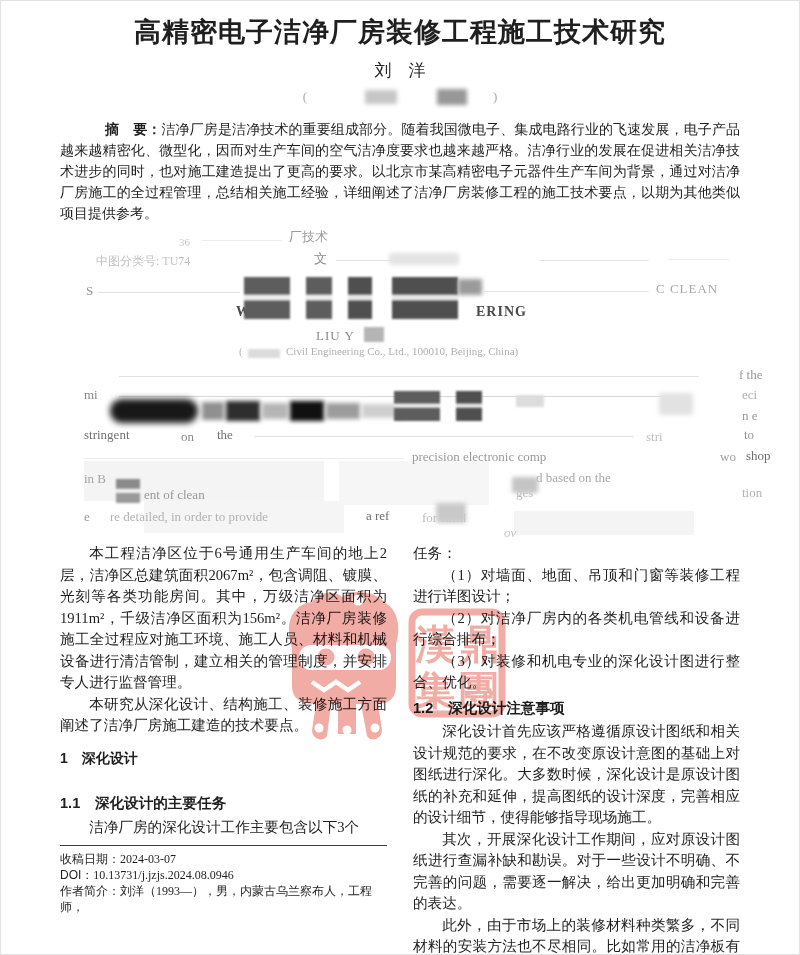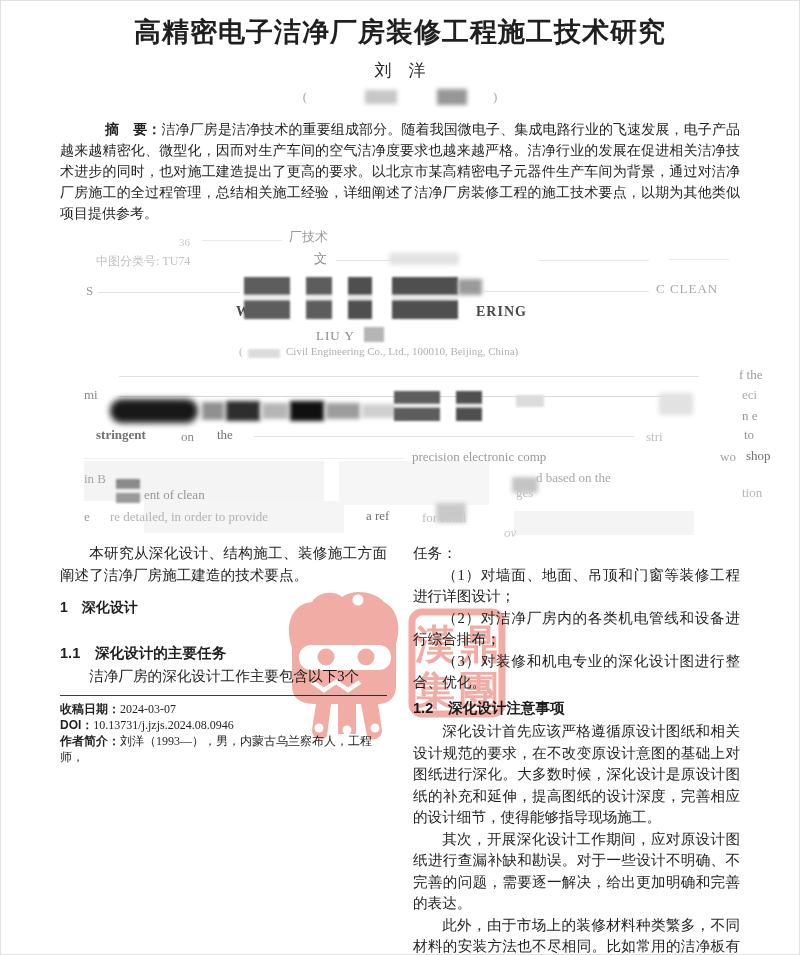--- a/index.html
+++ b/index.html
@@ -26,21 +26,21 @@
   .stripe2{background:linear-gradient(to bottom,#4f4f4f 0 40%,#e8e8e8 44% 54%,#4f4f4f 58% 100%);filter:blur(1px);}
   .stripe3{background:linear-gradient(to bottom,#8a8a8a 0 38%,#f2f2f2 44% 56%,#9a9a9a 60% 100%);filter:blur(1px);}
   .columns{display:flex;gap:26px;margin:4px 60px 0;}
   .col{width:327px;font-size:14.6px;line-height:21.5px;text-align:justify;}
   .col p{margin:0;text-indent:2em;}
   .col p.noind{text-indent:0;}
   .h-sec{font-family:Liberation Sans, sans-serif;font-size:14px;font-weight:700;margin:11px 0 24px;}
   .h-sub{font-family:"Liberation Sans","DejaVu Sans",sans-serif;font-size:14.6px;font-weight:700;margin:4px 0 2px;}
   .pfooter{margin-top:7px;border-top:1.5px solid #3d3d3d;padding-top:5px;font-size:12px;line-height:16px;text-align:left;}
   .pfooter div{text-indent:0;}
-  .pfooter .lbl{font-weight:700;font-family:"Liberation Sans","DejaVu Sans",sans-serif;}
+  .pfooter .lbl{font-weight:400;font-family:"Liberation Sans","DejaVu Sans",sans-serif;}
   .watermark{position:absolute;left:282px;top:590px;width:232px;height:160px;opacity:.85;
              mix-blend-mode:multiply;pointer-events:none;z-index:5;}
   .wm-text{font-family:"Liberation Serif","DejaVu Serif",serif;font-weight:700;}
 </style>
 </head>
 <body>
 
 <div class="page">
 
   <h1 class="title">高精密电子洁净厂房装修工程施工技术研究</h1>
@@ -109,21 +109,21 @@
     <div class="sm smudge" style="left:142px;top:40px;width:34px;height:20px;background:#2e2e2e;"></div>
     <div class="sm smudge" style="left:178px;top:42px;width:26px;height:16px;background:#b5b5b5;"></div>
     <div class="sm smudge" style="left:206px;top:40px;width:34px;height:20px;background:#101010;"></div>
     <div class="sm smudge" style="left:242px;top:42px;width:34px;height:16px;background:#9c9c9c;"></div>
     <div class="sm smudge" style="left:278px;top:43px;width:44px;height:14px;background:#cfcfcf;"></div>
     <div class="sm stripe1" style="left:310px;top:30px;width:46px;height:30px;"></div>
     <div class="sm stripe2" style="left:372px;top:30px;width:26px;height:30px;"></div>
     <div class="sm smudge" style="left:432px;top:34px;width:28px;height:12px;background:#dcdcdc;filter:blur(1px);"></div>
     <div class="sm smudge" style="left:575px;top:32px;width:34px;height:22px;background:#e2e2e2;"></div>
 
-    <span class="frag" style="left:12px;top:66px;color:#707070;font-weight:bold;">stringent</span>
+    <span class="frag" style="left:0;top:66px;color:#707070;">stringent</span>
     <span class="frag" style="left:97px;top:68px;color:#8a8a8a;">on</span>
     <span class="frag" style="left:133px;top:66px;color:#707070;">the</span>
     <span class="frag" style="left:562px;top:68px;color:#bdbdbd;">stri</span>
     <span class="frag" style="left:660px;top:66px;color:#999;">to</span>
     <span class="frag" style="left:328px;top:88px;color:#9a9a9a;">precision electronic comp</span>
     <span class="frag" style="left:636px;top:88px;color:#a0a0a0;">wo</span>
     <span class="frag" style="left:662px;top:87px;color:#6f6f6f;">shop</span>
     <span class="frag" style="left:0;top:110px;color:#a5a5a5;">in B</span>
     <span class="frag" style="left:452px;top:109px;color:#a8a8a8;">d based on the</span>
     <div class="sm stripe3" style="left:32px;top:118px;width:24px;height:24px;"></div>
@@ -134,20 +134,21 @@
     <span class="frag" style="left:0;top:148px;color:#999;">e</span>
     <span class="frag" style="left:26px;top:148px;color:#b3b3b3;">re detailed, in order to provide</span>
     <span class="frag" style="left:282px;top:147px;color:#6f6f6f;">a ref</span>
     <span class="frag" style="left:338px;top:149px;color:#bdbdbd;">for simil</span>
     <div class="sm smudge" style="left:352px;top:142px;width:30px;height:20px;background:#c9c9c9;"></div>
     <span class="frag" style="left:420px;top:164px;color:#c5c5c5;font-style:italic;">ov</span>
   </div>
 
   <div class="columns">
     <div class="col">
+      <p>本工程洁净区位于6号通用生产车间的地上2层，洁净区总建筑面积2067m²，包含调阻、镀膜、光刻等各类功能房间。其中，万级洁净区面积为1911m²，千级洁净区面积为156m²。洁净厂房装修施工全过程应对施工环境、施工人员、材料和机械设备进行清洁管制，建立相关的管理制度，并安排专人进行监督管理。</p>
       <p>本研究从深化设计、结构施工、装修施工方面阐述了洁净厂房施工建造的技术要点。</p>
       <div class="h-sec">1　深化设计</div>
       <div class="h-sub">1.1　深化设计的主要任务</div>
       <p>洁净厂房的深化设计工作主要包含以下3个</p>
       <div class="pfooter">
         <div><span class="lbl">收稿日期：</span><span>2024-03-07</span></div>
         <div><span class="lbl">DOI：</span><span>10.13731/j.jzjs.2024.08.0946</span></div>
         <div><span class="lbl">作者简介：</span><span>刘洋（1993—），男，内蒙古乌兰察布人，工程师，</span></div>
 
       </div>

